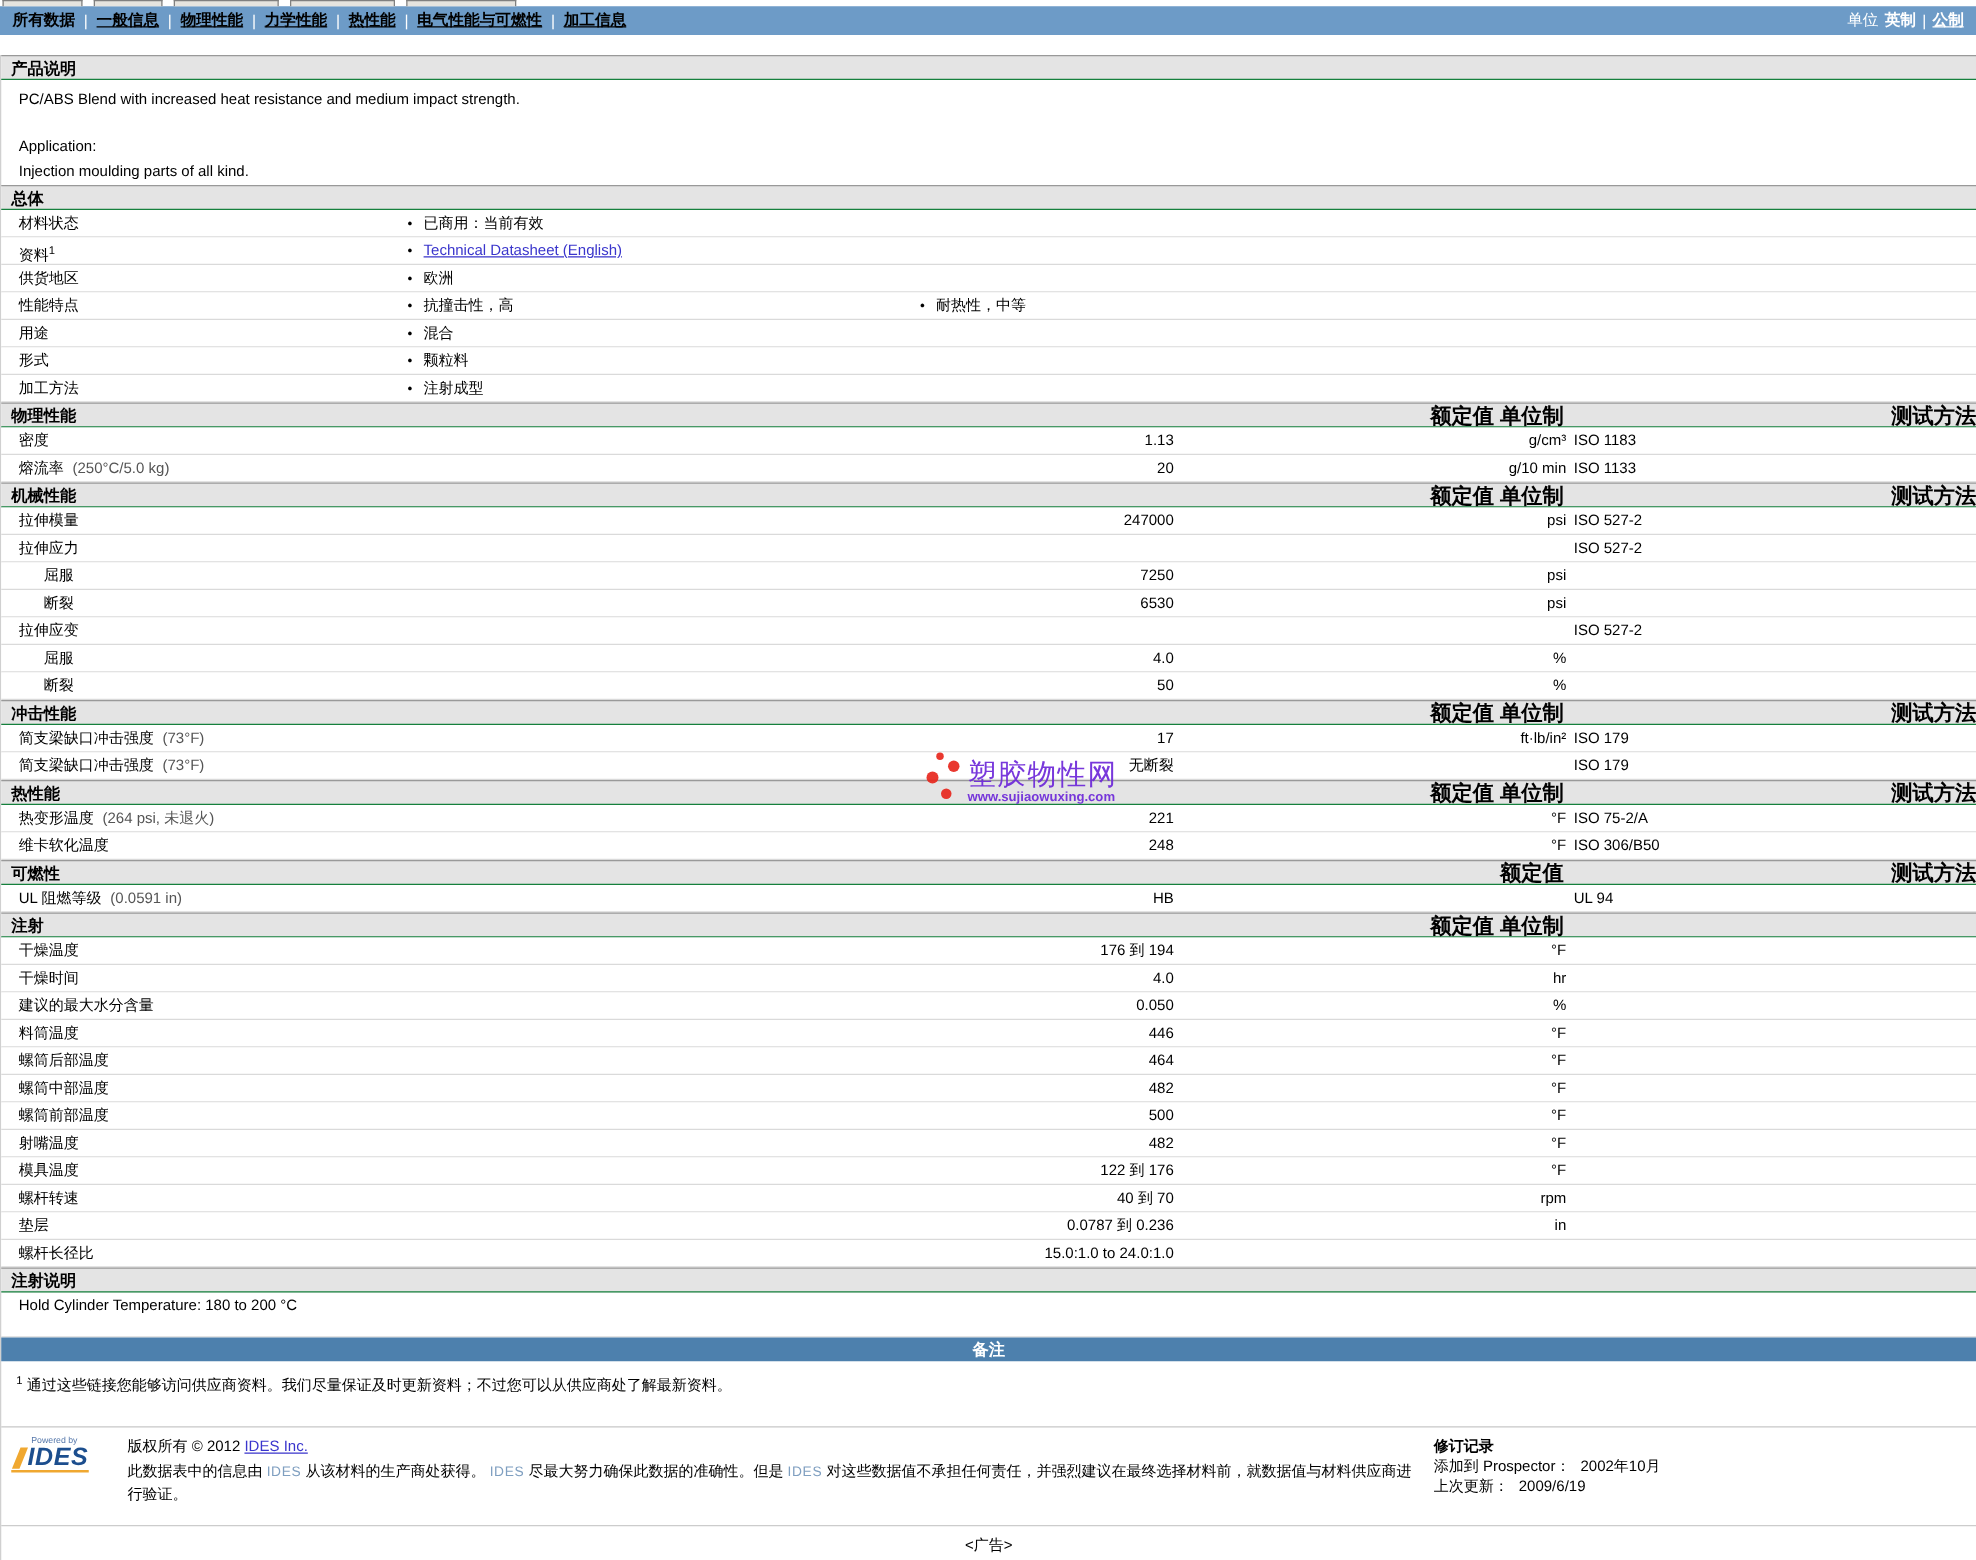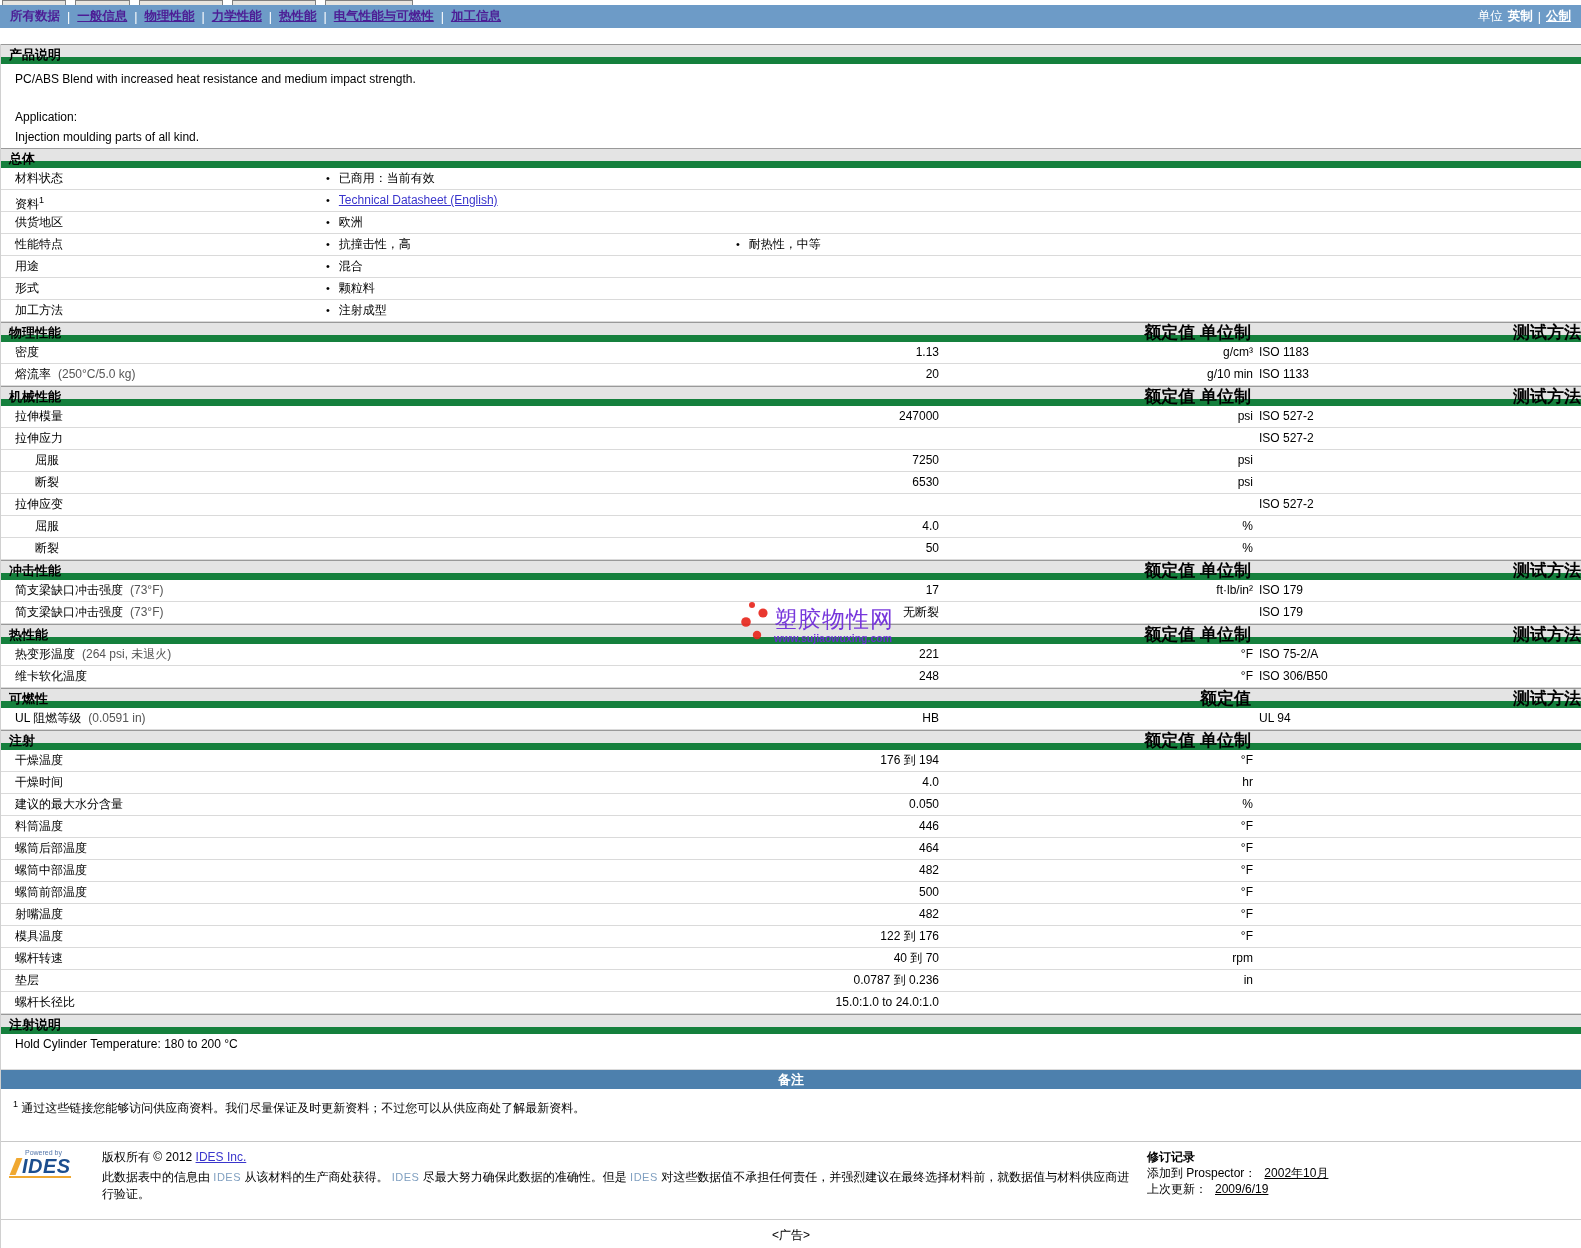--- a/index.html
+++ b/index.html
@@ -9,32 +9,32 @@
     font-family:"Liberation Sans","DejaVu Sans",sans-serif;
     font-size:12px; color:#000;
   }
   
   .tab-stubs { height:5px; display:flex; gap:9px; padding-left:2px; overflow:hidden; }
   .stub { background:#e6e4df; border:1px solid #808080; border-bottom:none; height:10px; }
   
   .navbar { height:23px; background:#6d9bc7; display:flex; align-items:center;
     padding:0 10px; color:#fff; font-weight:bold; font-size:12.5px; white-space:nowrap; }
   .nav-links { display:flex; align-items:center; }
-  .nav-link { color:#4c1d95; text-decoration:underline; margin:0 7px; cursor:pointer; }
+  .nav-link { color:#000000; text-decoration:underline; margin:0 7px; cursor:pointer; }
   .nav-link.current { text-decoration:none; margin-left:0; }
   .sep { color:#fff; font-weight:normal; }
   .nav-units { margin-left:auto; display:flex; align-items:center; gap:5px; }
   .units-label { font-weight:normal; }
   .unit-cur { font-weight:bold; }
   .unit-sep { font-weight:normal; }
   .unit-link { color:#fff; text-decoration:underline; font-weight:bold; cursor:pointer; }
   .gap { height:16px; }
   
   .tablewrap { border-left:1px solid #d0d0d0; }
-  .sec-header { background:#e4e4e4; border-top:1px solid #999; border-bottom:7px solid #15803d;
+  .sec-header { background:#e4e4e4; border-top:1px solid #999; border-bottom:1px solid #15803d;
     height:20px; line-height:19px; font-weight:bold; font-size:13px; }
   .sec-header .title { padding-left:8px; }
   .sec-header.cols { display:grid; grid-template-columns:880px 370px auto; }
   .colhdr { padding-left:8px; font-weight:bold; font-size:17px;text-align:right; }
   .desc { height:84px; }
   .desc p { padding-left:14px; line-height:15px; }
   .desc .p1 { padding-top:8px; }
   .desc .p2 { margin-top:23px; }
   .desc .p3 { margin-top:5px; }
   .brow, .prow { border-bottom:1px solid #dadada; height:22px; line-height:21px; background:#fff; }
@@ -61,21 +61,21 @@
   .ides-logo .pb { font-size:7px; color:#5577aa; padding-left:16px; }
   .brand-row { display:flex; align-items:flex-end; border-bottom:2px solid #f0a830; width:62px; }
   .slash { width:6px; height:17px; background:#f0a830; transform:skewX(-22deg); margin:0 3px 1px 4px; }
   .brand { color:#1c4e8e; font-weight:bold; font-style:italic; font-size:20px; line-height:20px; letter-spacing:0.5px; }
   .footer-mid { width:1047px; flex:none; padding-left:8px; line-height:17px;margin-left:13px; }
   .copy-line { margin-bottom:3px; }
   .copy-link { color:#3a35cc; text-decoration:underline; cursor:pointer; }
   .brand-inline { color:#7f9fc0; font-size:11px; letter-spacing:0.5px; }
   .footer-right { padding-left:6px; line-height:16px; }
   .rev-title { font-weight:bold; }
-  .rev-val { margin-left:8px;text-decoration:underline; }
+  .rev-val { margin-left:8px; }
   .ad-sep { border-top:1px solid #ccc; margin-top:16px; }
   .ad { text-align:center; padding-top:7px; }
   .bottom-line { border-top:1px solid #ccc; margin-top:10px; }
   
   .watermark { position:absolute; left:737px; top:598px; display:flex; align-items:flex-end;
     color:#6d28d9; pointer-events:none; opacity:0.92; }
   .wm-text { margin-left:5px; }
   .wm-name { font-size:23px; line-height:26px; letter-spacing:1px; }
   .wm-url { font-size:10.5px; font-weight:bold; line-height:12px; }
 </style>

